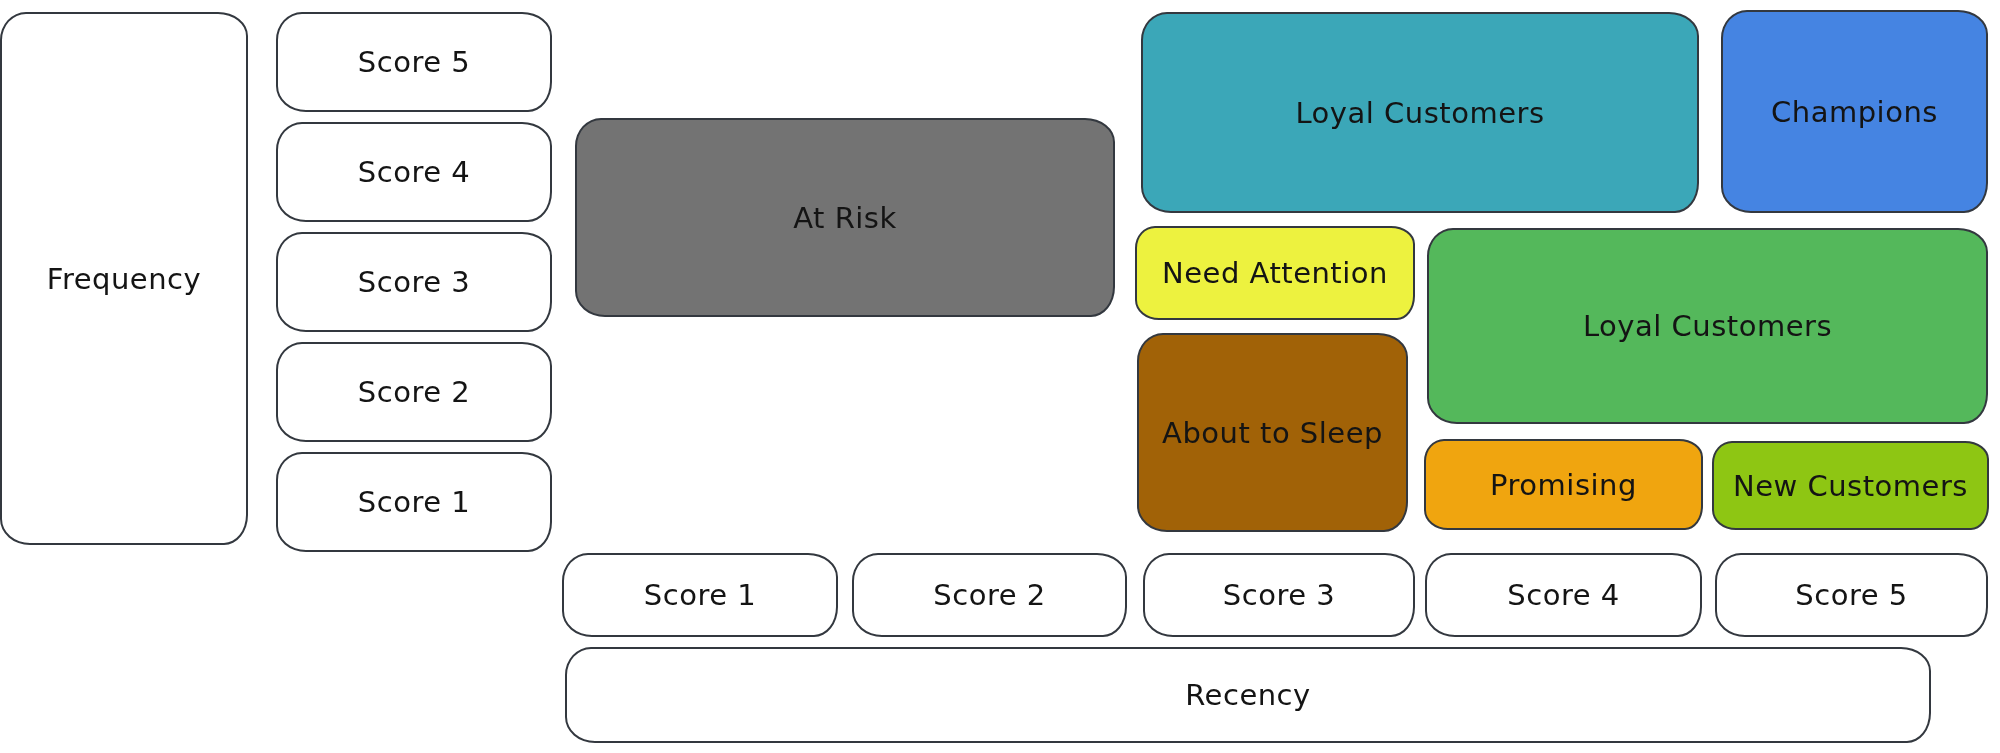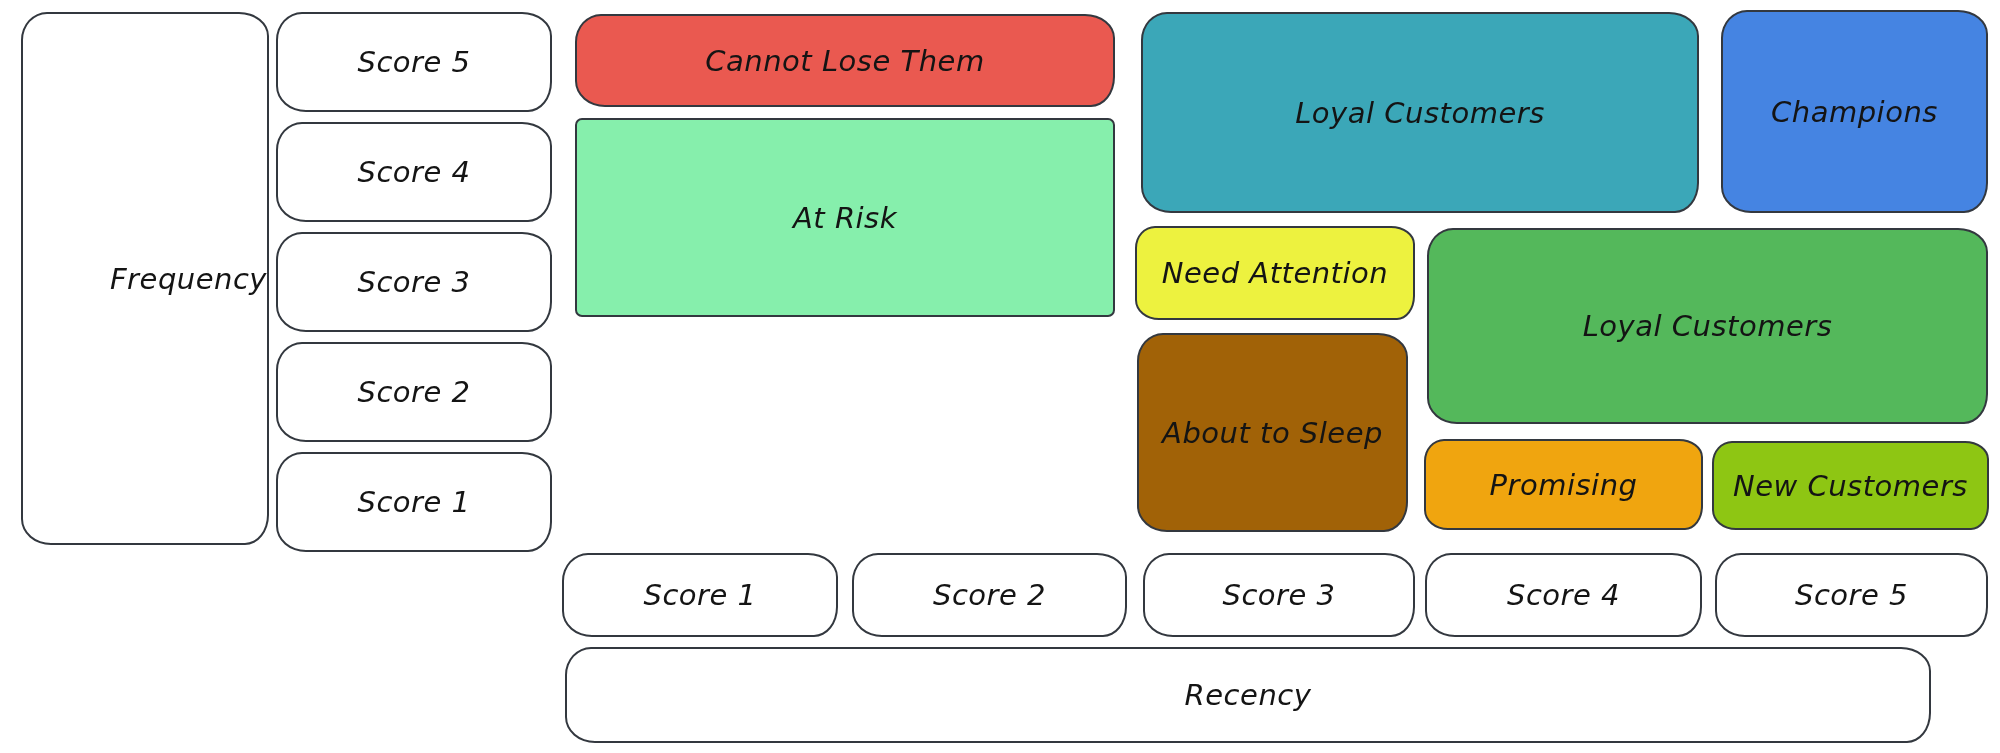--- a/index.html
+++ b/index.html
@@ -17,25 +17,24 @@
     border:2.5px solid #33383f;
     background:#ffffff;
     display:flex;
     align-items:center;
     justify-content:center;
     text-align:center;
     font-size:29px;
     letter-spacing:0.5px;
     color:#141414;
     border-radius:26px 30px 24px 30px / 28px 24px 30px 26px; 
-    font-style:italic;
   }
   .small{border-radius:20px 24px 18px 24px / 22px 18px 24px 20px;}
   
-  .b-frequency{left:21px;top:12px;width:248px;height:533px;justify-content:flex-end;}
+  .b-frequency{left:0;top:12px;width:248px;height:533px;}
   .b-fscore5{left:276px;top:12px;width:276px;height:100px;}
   .b-fscore4{left:276px;top:122px;width:276px;height:100px;}
   .b-fscore3{left:276px;top:232px;width:276px;height:100px;}
   .b-fscore2{left:276px;top:342px;width:276px;height:100px;}
   .b-fscore1{left:276px;top:452px;width:276px;height:100px;}
   
   .b-cannot   {left:575px; top:14px;  width:540px;height:93px;}
   .b-atrisk   {left:575px; top:118px; width:540px;height:199px;}
   .b-hibernate{left:575px; top:333px; width:540px;height:196px;}
   .b-loyalteal{left:1141px;top:12px;  width:558px;height:201px;}
@@ -70,24 +69,21 @@
   <div class="box b-fscore3">
     <span>Score 3</span>
   </div>
   <div class="box b-fscore2">
     <span>Score 2</span>
   </div>
   <div class="box b-fscore1">
     <span>Score 1</span>
   </div>
 
-  <div class="box b-cannot" style="background: rgb(234, 89, 80);">
-    <span>Cannot Lose Them</span>
-  </div>
-  <div class="box b-atrisk" style="background: #86efac; border-radius: 7px;">
+  <div class="box b-atrisk" style="background: #737373;">
     <span>At Risk</span>
   </div>
   <div class="box b-loyalteal" style="background: rgb(59, 167, 184);">
     <span>Loyal Customers</span>
   </div>
   <div class="box b-champions" style="background: rgb(69, 132, 226);">
     <span>Champions</span>
   </div>
   <div class="box small b-needatt" style="background: rgb(237, 242, 63);">
     <span>Need Attention</span>

